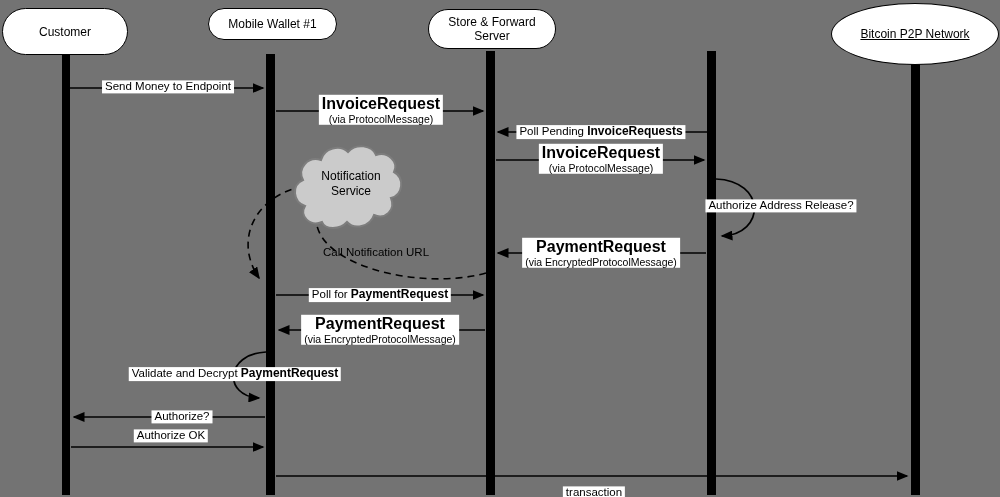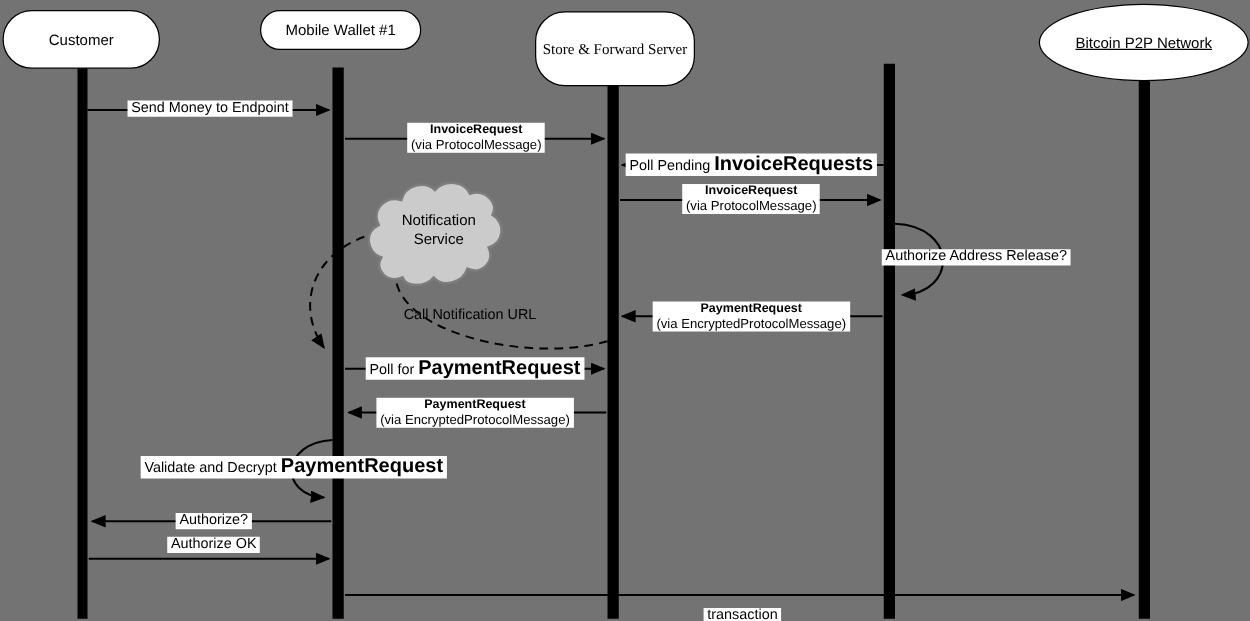--- a/index.html
+++ b/index.html
@@ -13,23 +13,23 @@
     background:#fff;border:1.6px solid #000;box-sizing:border-box;
     font-size:12px;text-align:center;z-index:3;
   }
   .actor.pill{border-radius:24px;}
   .actor.ellipse{border-radius:50%;}
   .msg-label{
     position:absolute;transform:translate(-50%,-50%);
     background:#fff;padding:0 3px;white-space:nowrap;
     font-size:11.5px;line-height:1.15;z-index:4;text-align:center;
   }
-  .msg-label .mname{font-weight:bold;font-size:10px;display:block;}
+  .msg-label .mname{font-weight:bold;font-size:16px;display:block;}
   .msg-label .mvia{font-size:10.5px;display:block;}
-  .msg-label b{font-weight:bold;font-size:16px;}
+  .msg-label b{font-weight:bold;font-size:12px;}
   .cloud-label{
     position:absolute;transform:translate(-50%,-50%);
     font-size:12px;line-height:1.25;text-align:center;z-index:4;background:transparent;
   }
 </style>
 </head>
 <body>
 
 <div id="stage">
 
@@ -80,21 +80,21 @@
              C 370 227, 354 230, 347 222
              C 340 230, 325 230, 322 222 Z"></path>
   </svg>
 
   <div class="actor pill" style="left:2px;top:8px;width:126px;height:47px;">
     <span>Customer</span>
   </div>
   <div class="actor pill" style="left:208px;top:8px;width:129px;height:32px;">
     <span>Mobile Wallet #1</span>
   </div>
-  <div class="actor pill" style="left:428px;top:9px;width:128px;height:60px;font-family:Liberation Serif, serif;">
+  <div class="actor pill" style="left:428px;top:9px;width:128px;height:40px;">
     <span>Store &amp; Forward Server</span>
   </div>
   <div class="actor ellipse" style="left:831px;top:3px;width:168px;height:62px;text-decoration:underline;">
     <span>Bitcoin P2P Network</span>
   </div>
 
   <div class="cloud-label" style="left:351px;top:184px;">
     <span>Notification</span><br>
     <span>Service</span>
   </div>
@@ -130,19 +130,19 @@
 
   <div class="msg-label" style="left:380px;top:330px;">
     <span class="mname">PaymentRequest</span>
     <span class="mvia">(via EncryptedProtocolMessage)</span>
   </div>
 
   <div class="msg-label" style="left:235px;top:374px;">
     <span>Validate and Decrypt </span><b>PaymentRequest</b>
   </div>
 
-  <div class="msg-label" style="left:171px;top:417px;">Authorize?</div>
+  <div class="msg-label" style="left:182px;top:417px;">Authorize?</div>
 
   <div class="msg-label" style="left:171px;top:436px;">Authorize OK</div>
 
   <div class="msg-label" style="left:594px;top:493px;text-align:center;">transaction</div>
 
 </div>
 
 </body></html>

